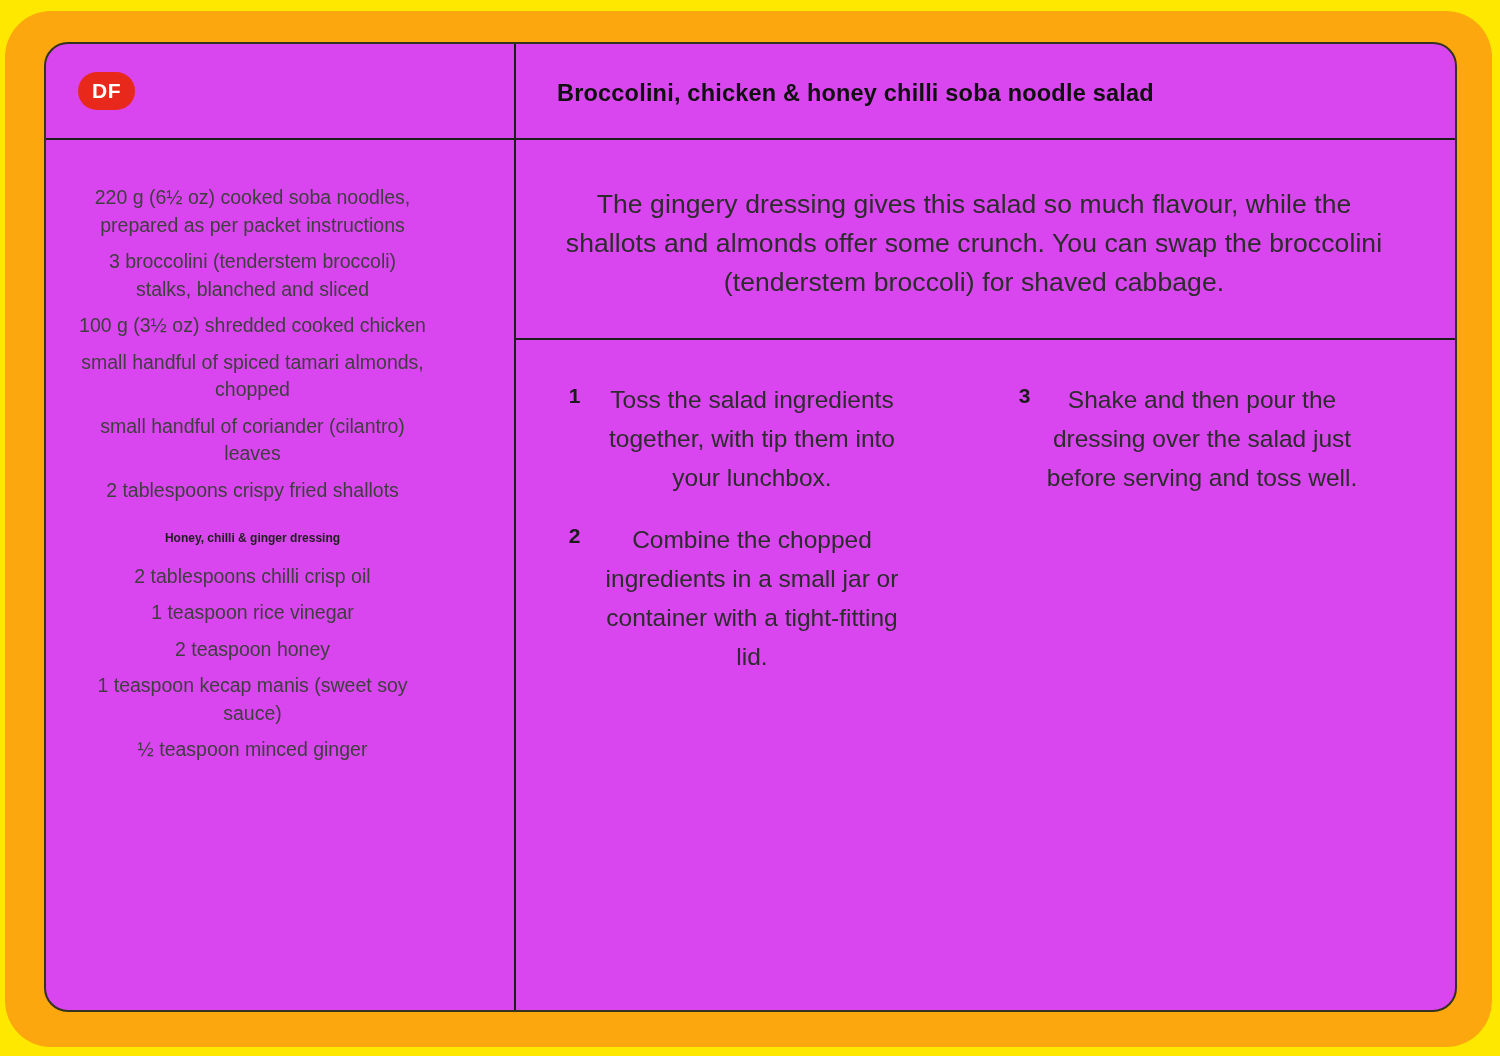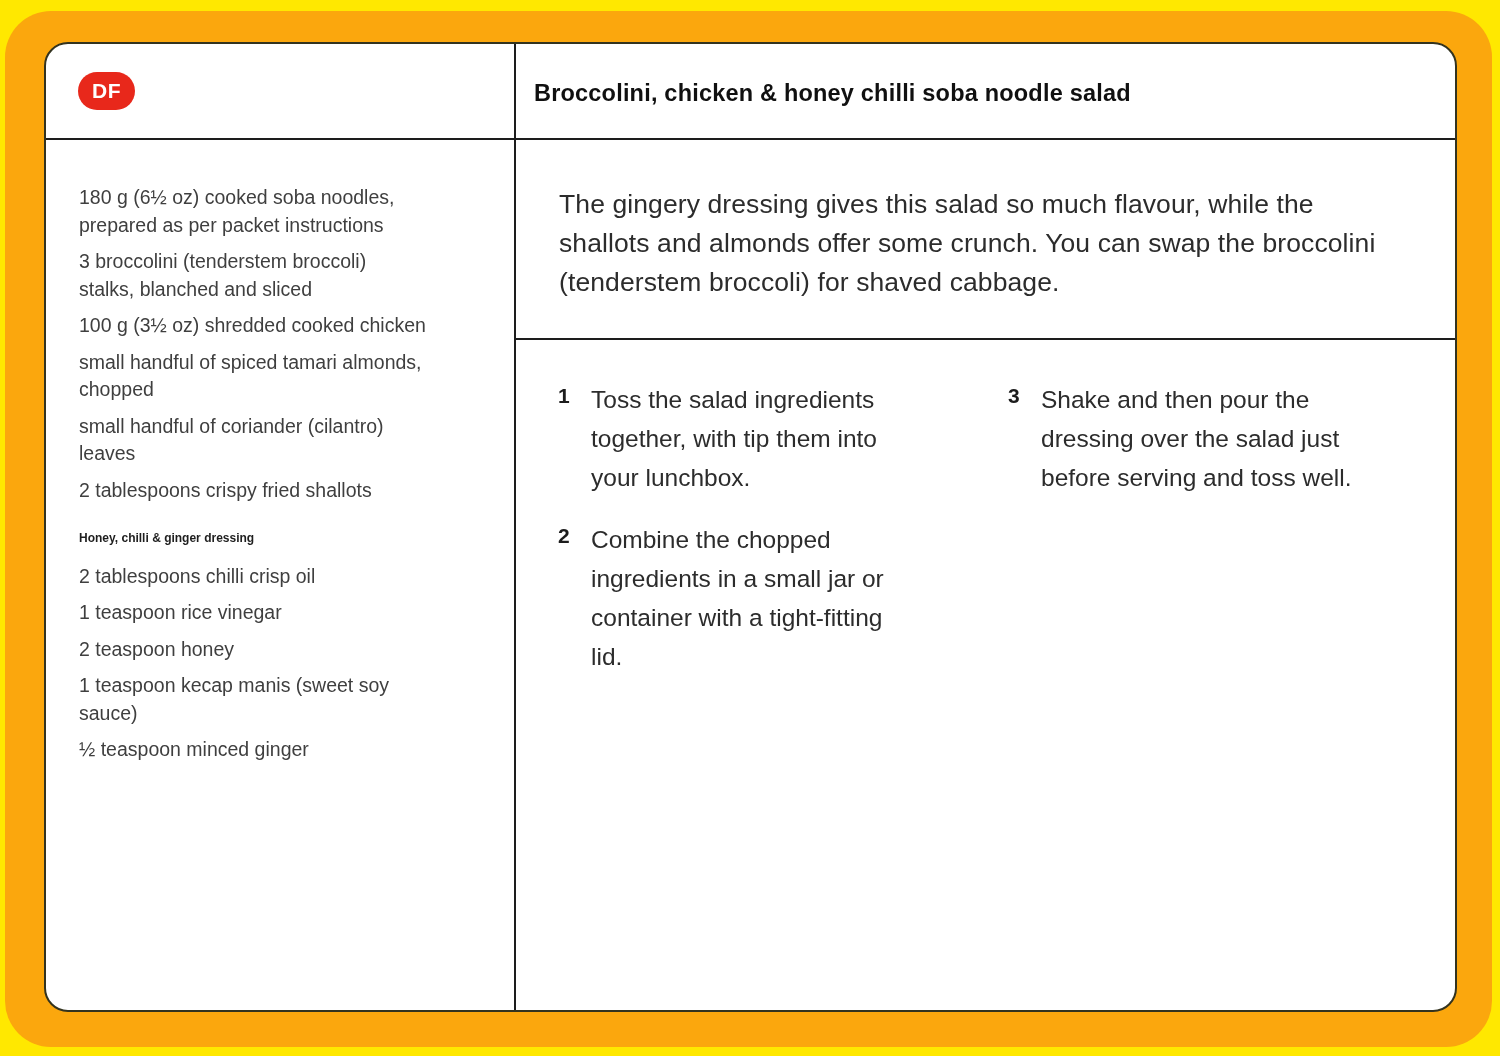--- a/index.html
+++ b/index.html
@@ -15,43 +15,44 @@
     background:var(--page-yellow);
     font-family:"Liberation Sans","DejaVu Sans",sans-serif;
   }
   .orange-mat{
     position:absolute;left:5px;top:11px;right:8px;bottom:9px;
     background:var(--mat-orange);
     border-radius:46px;
   }
   .card{
     position:absolute;left:44px;top:42px;width:1413px;height:970px;
-    background:#ffffff;
+    background:#d946ef;
     border:2px solid #33331f;
     border-radius:24px;
     overflow:hidden;
     display:grid;
     grid-template-columns:470px 1fr;
     grid-template-rows:96px 1fr;
+    text-align:center;
   }
   .header-left{
     border-right:2px solid var(--line-ink);
     border-bottom:2px solid var(--line-ink);
   }
   .badge{
     margin:28px 0 0 32px;
     width:57px;height:38px;border-radius:19px;
     background:var(--badge-red);
     color:#ffffff;font-size:21px;font-weight:700;letter-spacing:.5px;
     display:flex;align-items:center;justify-content:center;
   }
   .header-right{
     border-bottom:2px solid var(--line-ink);
     display:flex;align-items:center;
-    padding:4px 30px 0 18px;
+    padding:4px 30px 0 41px;
   }
   .title{
     margin:0;font-size:23.5px;font-weight:700;color:#101010;
     letter-spacing:.2px;
   }
   .ingredients{
     border-right:2px solid var(--line-ink);
     padding:44px 0 0 33px;
     color:#3f3f3f;
   }
@@ -105,21 +106,21 @@
   </div>
 
   <div class="header-right">
     <h1 class="title">Broccolini, chicken &amp; honey chilli soba noodle salad</h1>
   </div>
 
   <div class="ingredients">
     <div class="inner">
       <div>
 
-          <p class="ing">180 g (6½ oz) cooked soba noodles, prepared as per packet instructions</p>
+          <p class="ing">220 g (6½ oz) cooked soba noodles, prepared as per packet instructions</p>
 
           <p class="ing">3 broccolini (tenderstem broccoli) stalks, blanched and sliced</p>
 
           <p class="ing">100 g (3½ oz) shredded cooked chicken</p>
 
           <p class="ing">small handful of spiced tamari almonds, chopped</p>
 
           <p class="ing">small handful of coriander (cilantro) leaves</p>
 
           <p class="ing">2 tablespoons crispy fried shallots</p>

